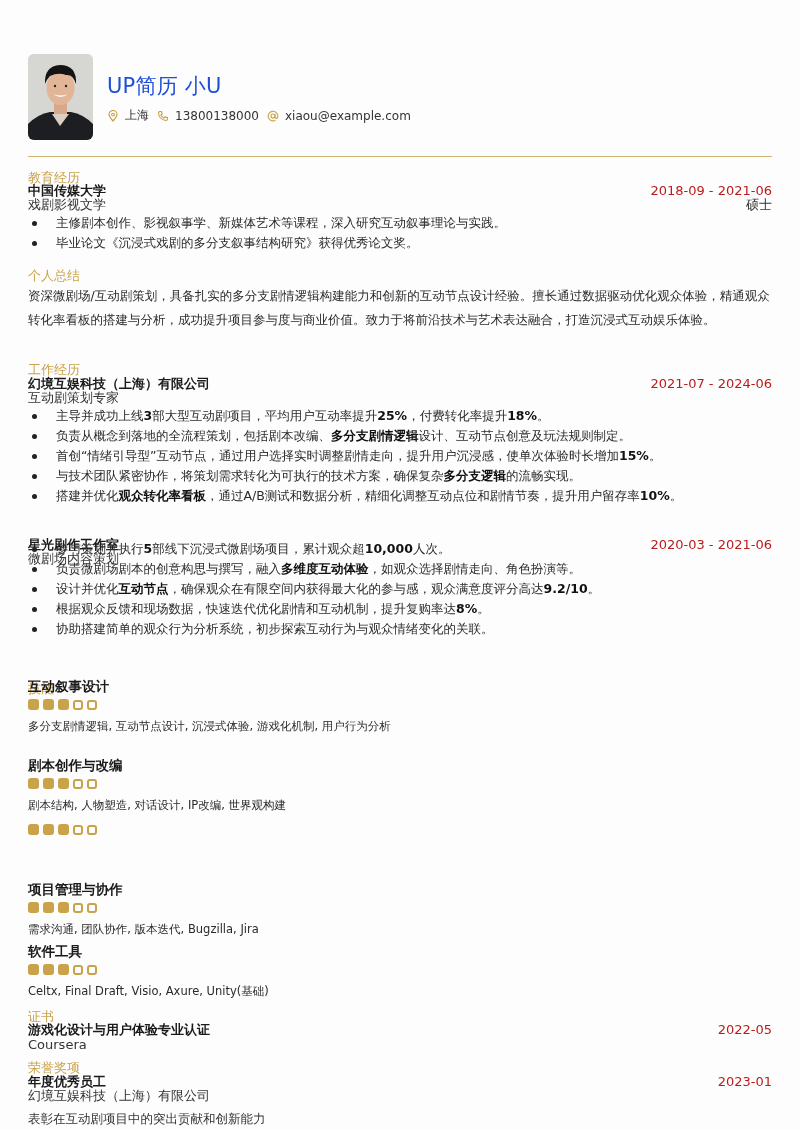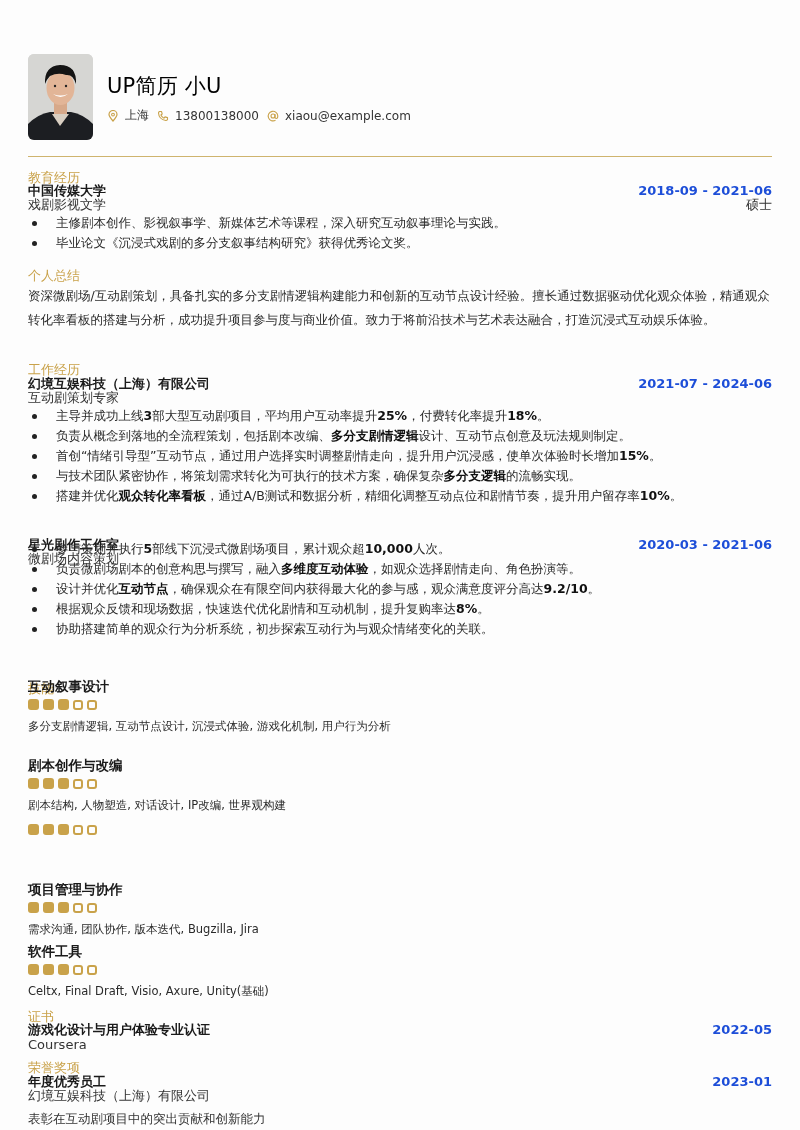--- a/index.html
+++ b/index.html
@@ -14,21 +14,21 @@
 
     
     .header { position: absolute; top: 54px; left: 0; height: 86px; width: 744px; }
     .photo {
       position: absolute; left: 0; top: 0; width: 65px; height: 86px;
       border-radius: 6px; overflow: hidden; background: #d8d8d6;
     }
     .photo svg { display: block; }
     .name {
       position: absolute; left: 79px; top: 18px;
-      font-size: 21px; font-weight: 500; color: #000000; letter-spacing: 0.2px;
+      font-size: 21px; font-weight: 500; color: #1d4ed8; letter-spacing: 0.2px;
     }
     .contacts {
       position: absolute; left: 79px; top: 53px;
       font-size: 12px; color: #333; display: flex; align-items: center;
     }
     .contact { display: flex; align-items: center; margin-right: 8px; }
     .contact .ic { width: 12px; height: 12px; margin-right: 6px; display: inline-block; }
     .rule {
       position: absolute; left: 0; top: 156px; width: 744px; height: 1px;
       background: #cfb46e;
@@ -37,21 +37,21 @@
     
     .section-title {
       position: absolute; left: 0;
       font-size: 13px; color: #c9a24a; line-height: 14px;
     }
     .row { position: absolute; left: 0; width: 744px; }
     .bold-title { font-size: 13px; font-weight: bold; color: #1a1a1a; line-height: 14px; }
     .sub { font-size: 13px; color: #333; line-height: 14px; }
     .right-date {
       position: absolute; right: 0; top: 0;
-      font-size: 13px; font-weight: bold; color: #1d4ed8; line-height: 14px;
+      font-size: 13px; font-weight: normal; color: #b91c1c; line-height: 14px;
     }
     .right-sub {
       position: absolute; right: 0; top: 14px;
       font-size: 13px; color: #333; line-height: 14px;
     }
     ul.bullets { position: absolute; left: 0; list-style: none; width: 744px; }
     ul.bullets li {
       position: relative; padding-left: 28px;
       font-size: 12.5px; color: #2a2a2a; height: 20px; line-height: 20px;
       white-space: nowrap;

